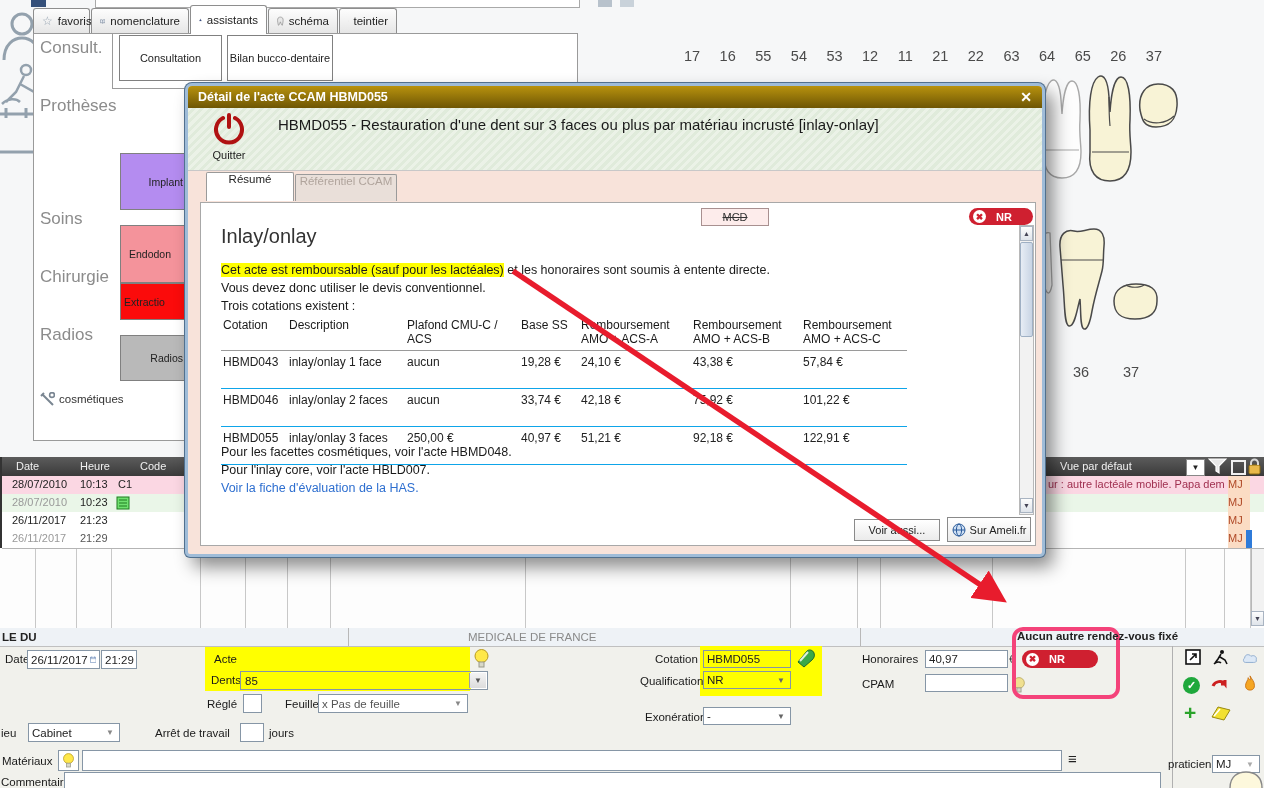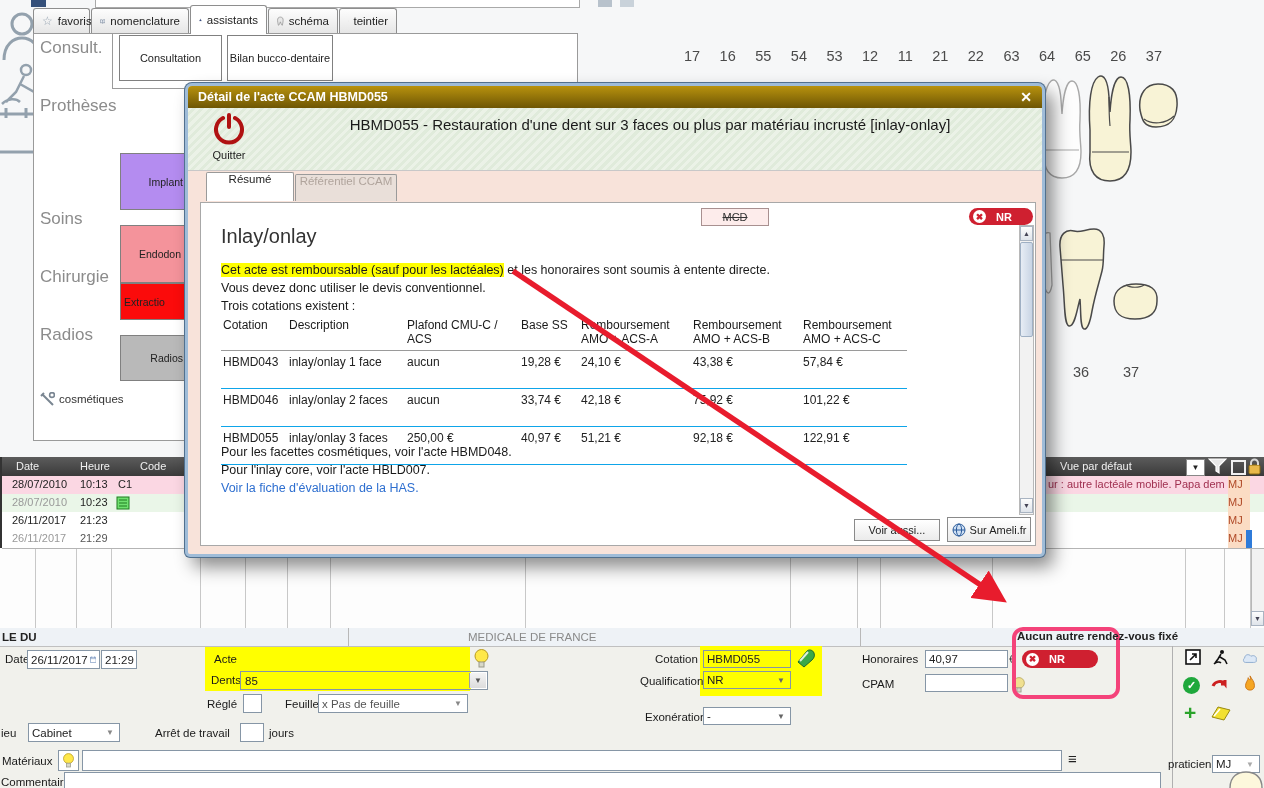--- a/index.html
+++ b/index.html
@@ -150,21 +150,21 @@
     <svg width="15" height="14" viewBox="0 0 15 14">
         <path d="M2,2 L8,8 M4,1 L1,4 M13,13 L8,8" stroke="#7a8692" stroke-width="2"></path>
         <circle cx="12" cy="3" r="2.4" fill="none" stroke="#7a8692" stroke-width="1.6"></circle>
       </svg>
     <span>cosmétiques</span>
   </div>
 
   <div class="actbtn" style="left:119px;top:35px;width:103px;height:46px;background:#fff;font-size:11px">Consultation</div>
   <div class="actbtn" style="left:227px;top:35px;width:106px;height:46px;background:#fff;font-size:11px">Bilan bucco-dentaire</div>
   <div class="actbtn" style="left:120px;top:153px;width:67px;height:57px;background:#b48cf0;justify-content:flex-end;padding:3px">Implant</div>
-  <div class="actbtn" style="left:120px;top:225px;width:67px;height:58px;background:#f4939b;justify-content:flex-end;padding:5px">Endodon</div>
+  <div class="actbtn" style="left:120px;top:225px;width:67px;height:58px;background:#f4939b;justify-content:flex-end;padding:15px">Endodon</div>
   <div class="actbtn" style="left:120px;top:283px;width:67px;height:37px;background:#fb0b0b;justify-content:flex-start;padding:3px">Extractio</div>
   <div class="actbtn" style="left:120px;top:335px;width:67px;height:46px;background:#b9b9b9;justify-content:flex-end;padding:3px">Radios</div>
 
   <div class="abs" style="left:684px;top:48px;width:478px;display:flex;justify-content:space-between">
     <span class="toothnum">17</span>
     <span class="toothnum">16</span>
     <span class="toothnum">55</span>
     <span class="toothnum">54</span>
     <span class="toothnum">53</span>
     <span class="toothnum">12</span>
@@ -417,21 +417,21 @@
       <span style="margin-left:auto;font-weight:bold;font-size:14px">✕</span>
     </div>
     <div class="hdr">
       <div class="abs" style="left:18px;top:5px;width:46px;text-align:center">
         <svg width="32" height="32" viewBox="0 0 32 32">
           <path d="M10,5 A13,13 0 1 0 22,5" fill="none" stroke="#b01212" stroke-width="4" stroke-linecap="round"></path>
           <line x1="16" y1="2" x2="16" y2="14" stroke="#b01212" stroke-width="4" stroke-linecap="round"></line>
         </svg>
         <div style="font-size:11px;color:#222">Quitter</div>
       </div>
-      <div class="abs" style="left:90px;right:20px;top:8px;text-align:center;font-size:15px;color:#1a1a1a">HBMD055 - Restauration d'une dent sur 3 faces ou plus par matériau incrusté [inlay-onlay]</div>
+      <div class="abs" style="left:90px;right:20px;top:8px;font-size:15px;color:#1a1a1a">HBMD055 - Restauration d'une dent sur 3 faces ou plus par matériau incrusté [inlay-onlay]</div>
     </div>
     <div class="mtab" style="left:18px;width:88px;background:#fff;z-index:2">
         <span>Résumé</span>
       </div>
     <div class="mtab" style="left:107px;width:102px;height:27px;top:88px;background:#e9dfd9;color:#b0a49c">
         <span>Référentiel CCAM</span>
       </div>
 
     <div class="content">
 

